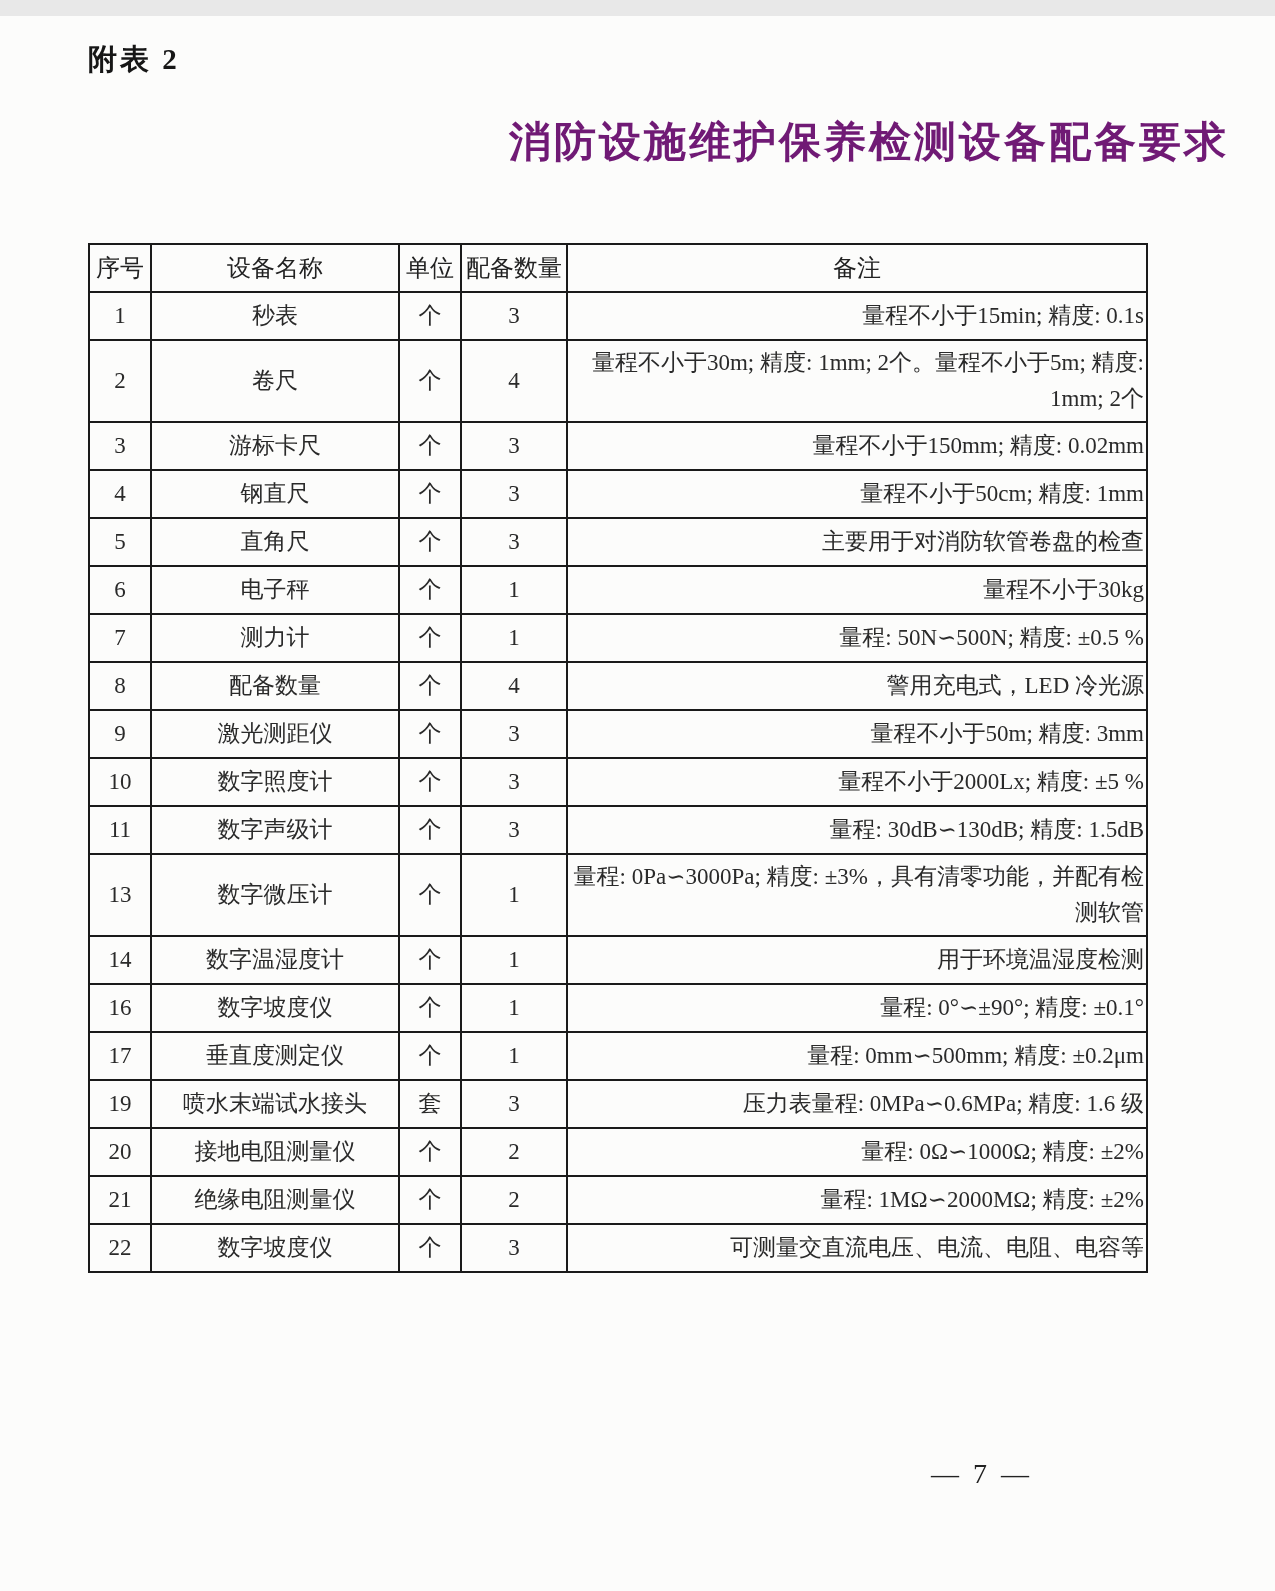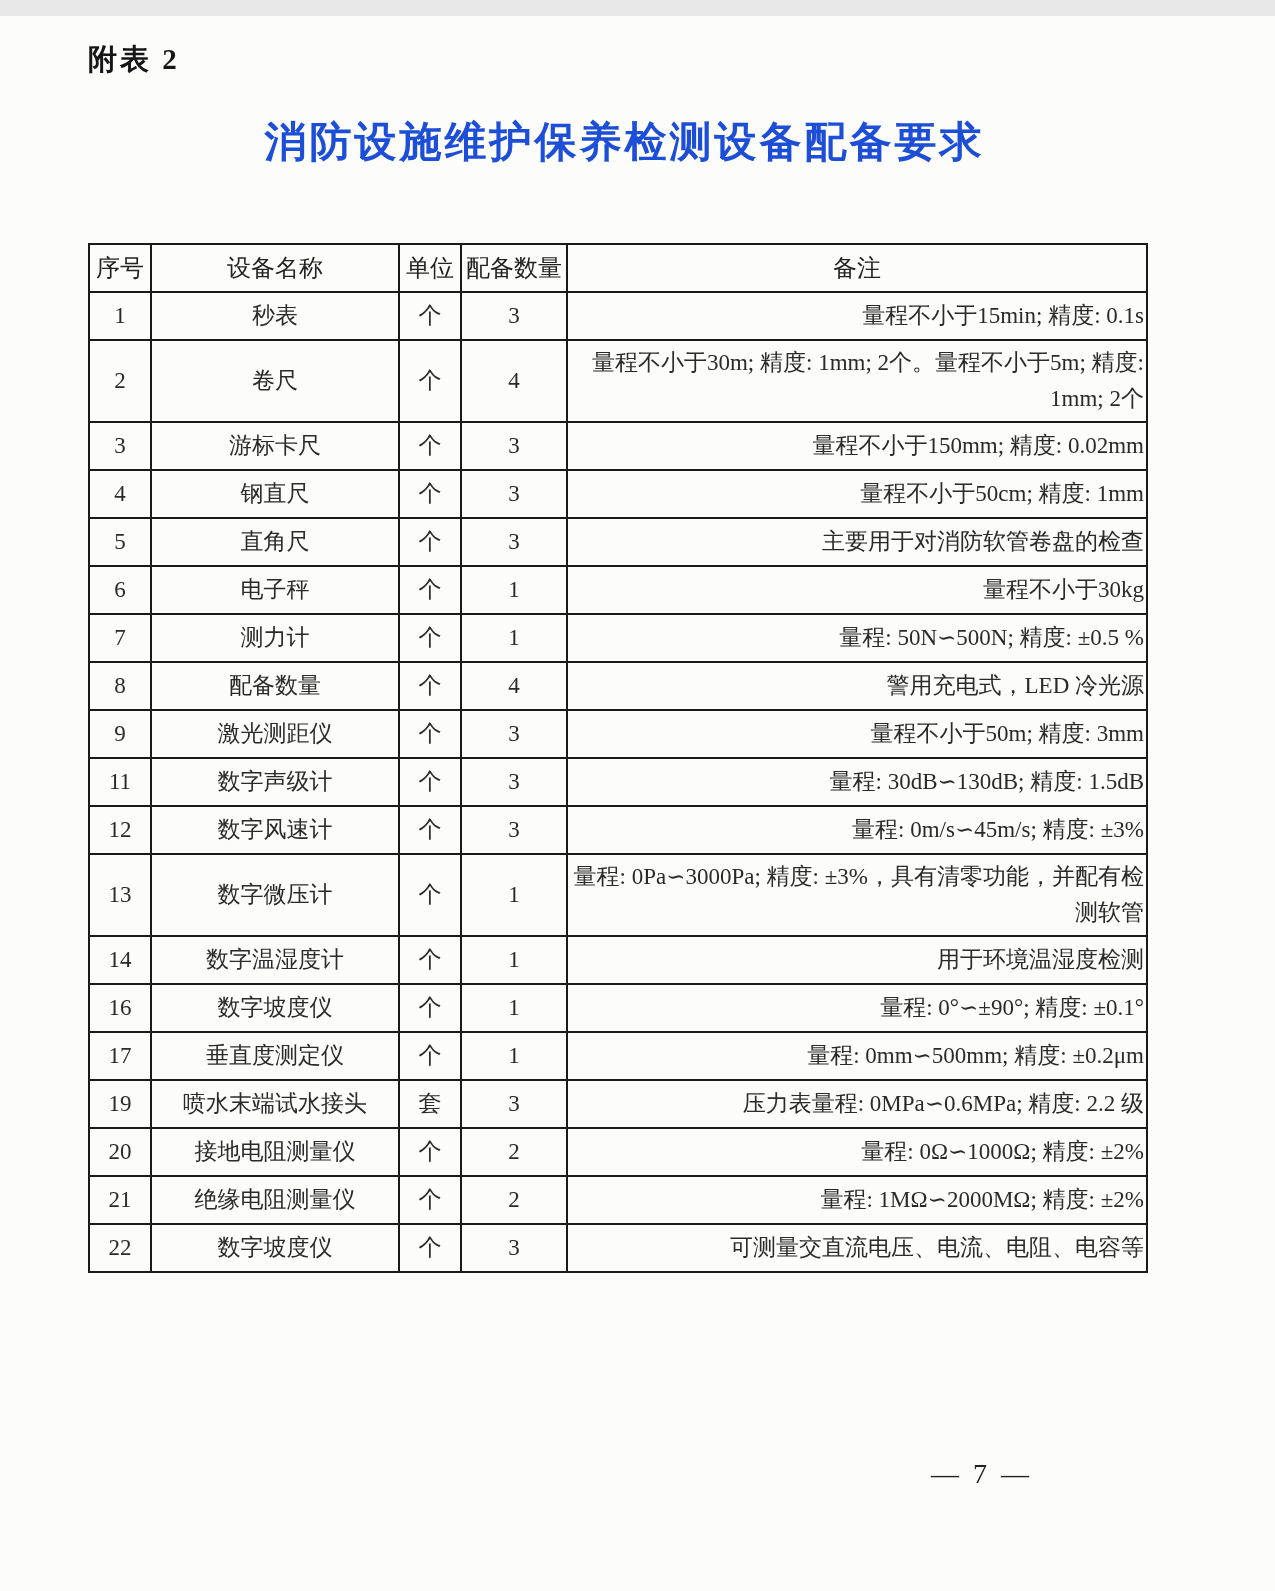--- a/index.html
+++ b/index.html
@@ -21,28 +21,28 @@
     position: absolute;
     left: 88px;
     top: 24px;
     font-size: 29px;
     font-weight: bold;
     letter-spacing: 3px;
     color: #161616;
   }
   .doc-title {
     position: absolute;
-    left: 12px;
+    left: 4px;
     top: 98px;
     width: 1225px;
-    text-align: center;
+    text-align: right;
     font-size: 42px;
     font-weight: bold;
     letter-spacing: 3px;
-    color: #1d4ed8;
+    color: #701a75;
   }
   .table-wrap {
     position: absolute;
     left: 88px;
     top: 227px;
     width: 1060px;
   }
   table.equipment {
     width: 100%;
     border-collapse: collapse;
@@ -181,32 +181,32 @@
             <td class="cell-notes">警用充电式，LED 冷光源</td>
           </tr>
           <tr>
             <td class="cell-index">9</td>
             <td class="cell-name">激光测距仪</td>
             <td class="cell-unit">个</td>
             <td class="cell-quantity">3</td>
             <td class="cell-notes">量程不小于50m; 精度: 3mm</td>
           </tr>
           <tr>
+            <td class="cell-index">10</td>
+            <td class="cell-name">数字照度计</td>
+            <td class="cell-unit">个</td>
+            <td class="cell-quantity">3</td>
+            <td class="cell-notes">量程不小于2000Lx; 精度: ±5 %</td>
+          </tr>
+          <tr>
             <td class="cell-index">11</td>
             <td class="cell-name">数字声级计</td>
             <td class="cell-unit">个</td>
             <td class="cell-quantity">3</td>
             <td class="cell-notes">量程: 30dB∽130dB; 精度: 1.5dB</td>
-          </tr>
-          <tr>
-            <td class="cell-index">12</td>
-            <td class="cell-name">数字风速计</td>
-            <td class="cell-unit">个</td>
-            <td class="cell-quantity">3</td>
-            <td class="cell-notes">量程: 0m/s∽45m/s; 精度: ±3%</td>
           </tr>
           <tr>
             <td class="cell-index">13</td>
             <td class="cell-name">数字微压计</td>
             <td class="cell-unit">个</td>
             <td class="cell-quantity">1</td>
             <td class="cell-notes">量程: 0Pa∽3000Pa; 精度: ±3%，具有清零功能，并配有检测软管</td>
           </tr>
           <tr>
             <td class="cell-index">14</td>
@@ -227,21 +227,21 @@
             <td class="cell-name">垂直度测定仪</td>
             <td class="cell-unit">个</td>
             <td class="cell-quantity">1</td>
             <td class="cell-notes">量程: 0mm∽500mm; 精度: ±0.2μm</td>
           </tr>
           <tr>
             <td class="cell-index">19</td>
             <td class="cell-name">喷水末端试水接头</td>
             <td class="cell-unit">套</td>
             <td class="cell-quantity">3</td>
-            <td class="cell-notes">压力表量程: 0MPa∽0.6MPa; 精度: 2.2 级</td>
+            <td class="cell-notes">压力表量程: 0MPa∽0.6MPa; 精度: 1.6 级</td>
           </tr>
           <tr>
             <td class="cell-index">20</td>
             <td class="cell-name">接地电阻测量仪</td>
             <td class="cell-unit">个</td>
             <td class="cell-quantity">2</td>
             <td class="cell-notes">量程: 0Ω∽1000Ω; 精度: ±2%</td>
           </tr>
           <tr>
             <td class="cell-index">21</td>

